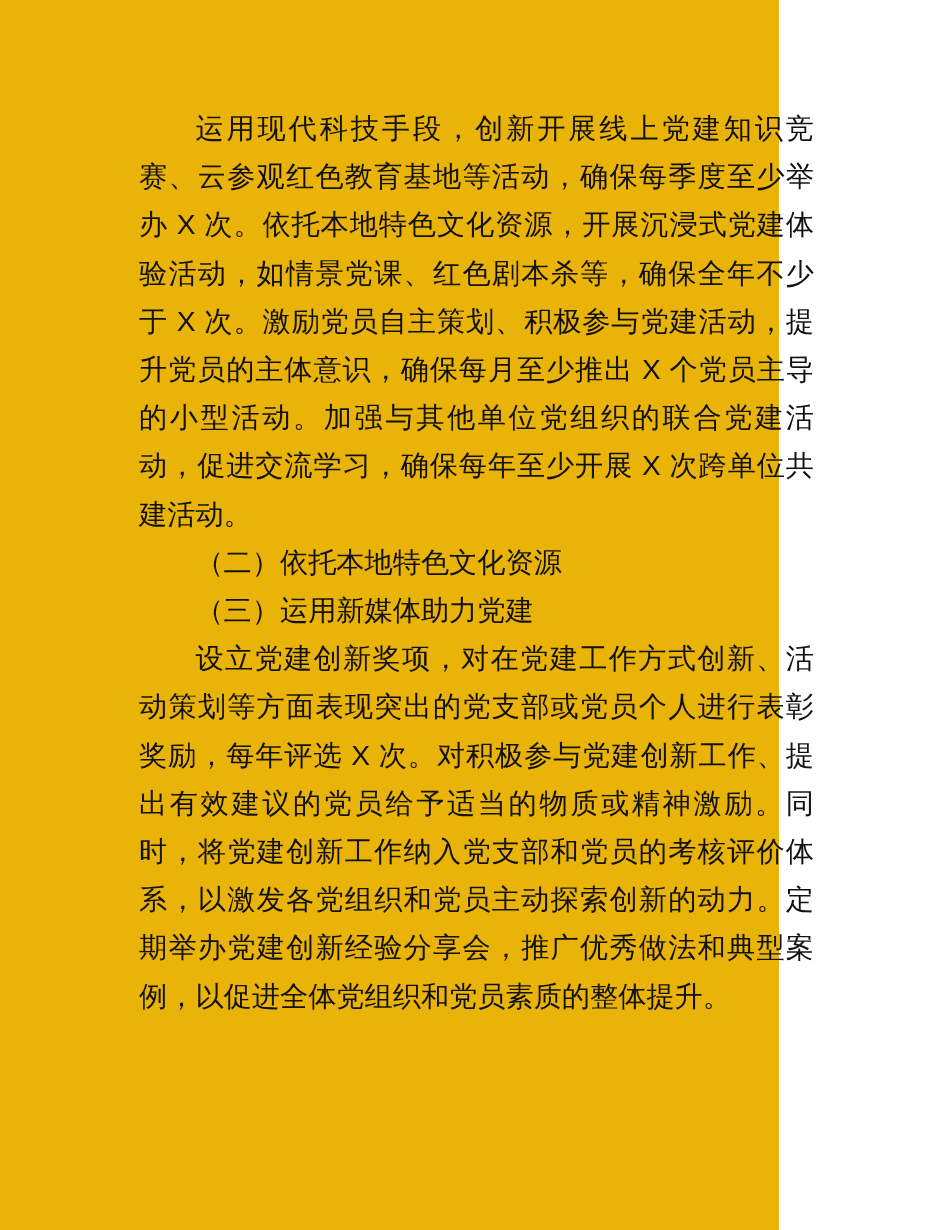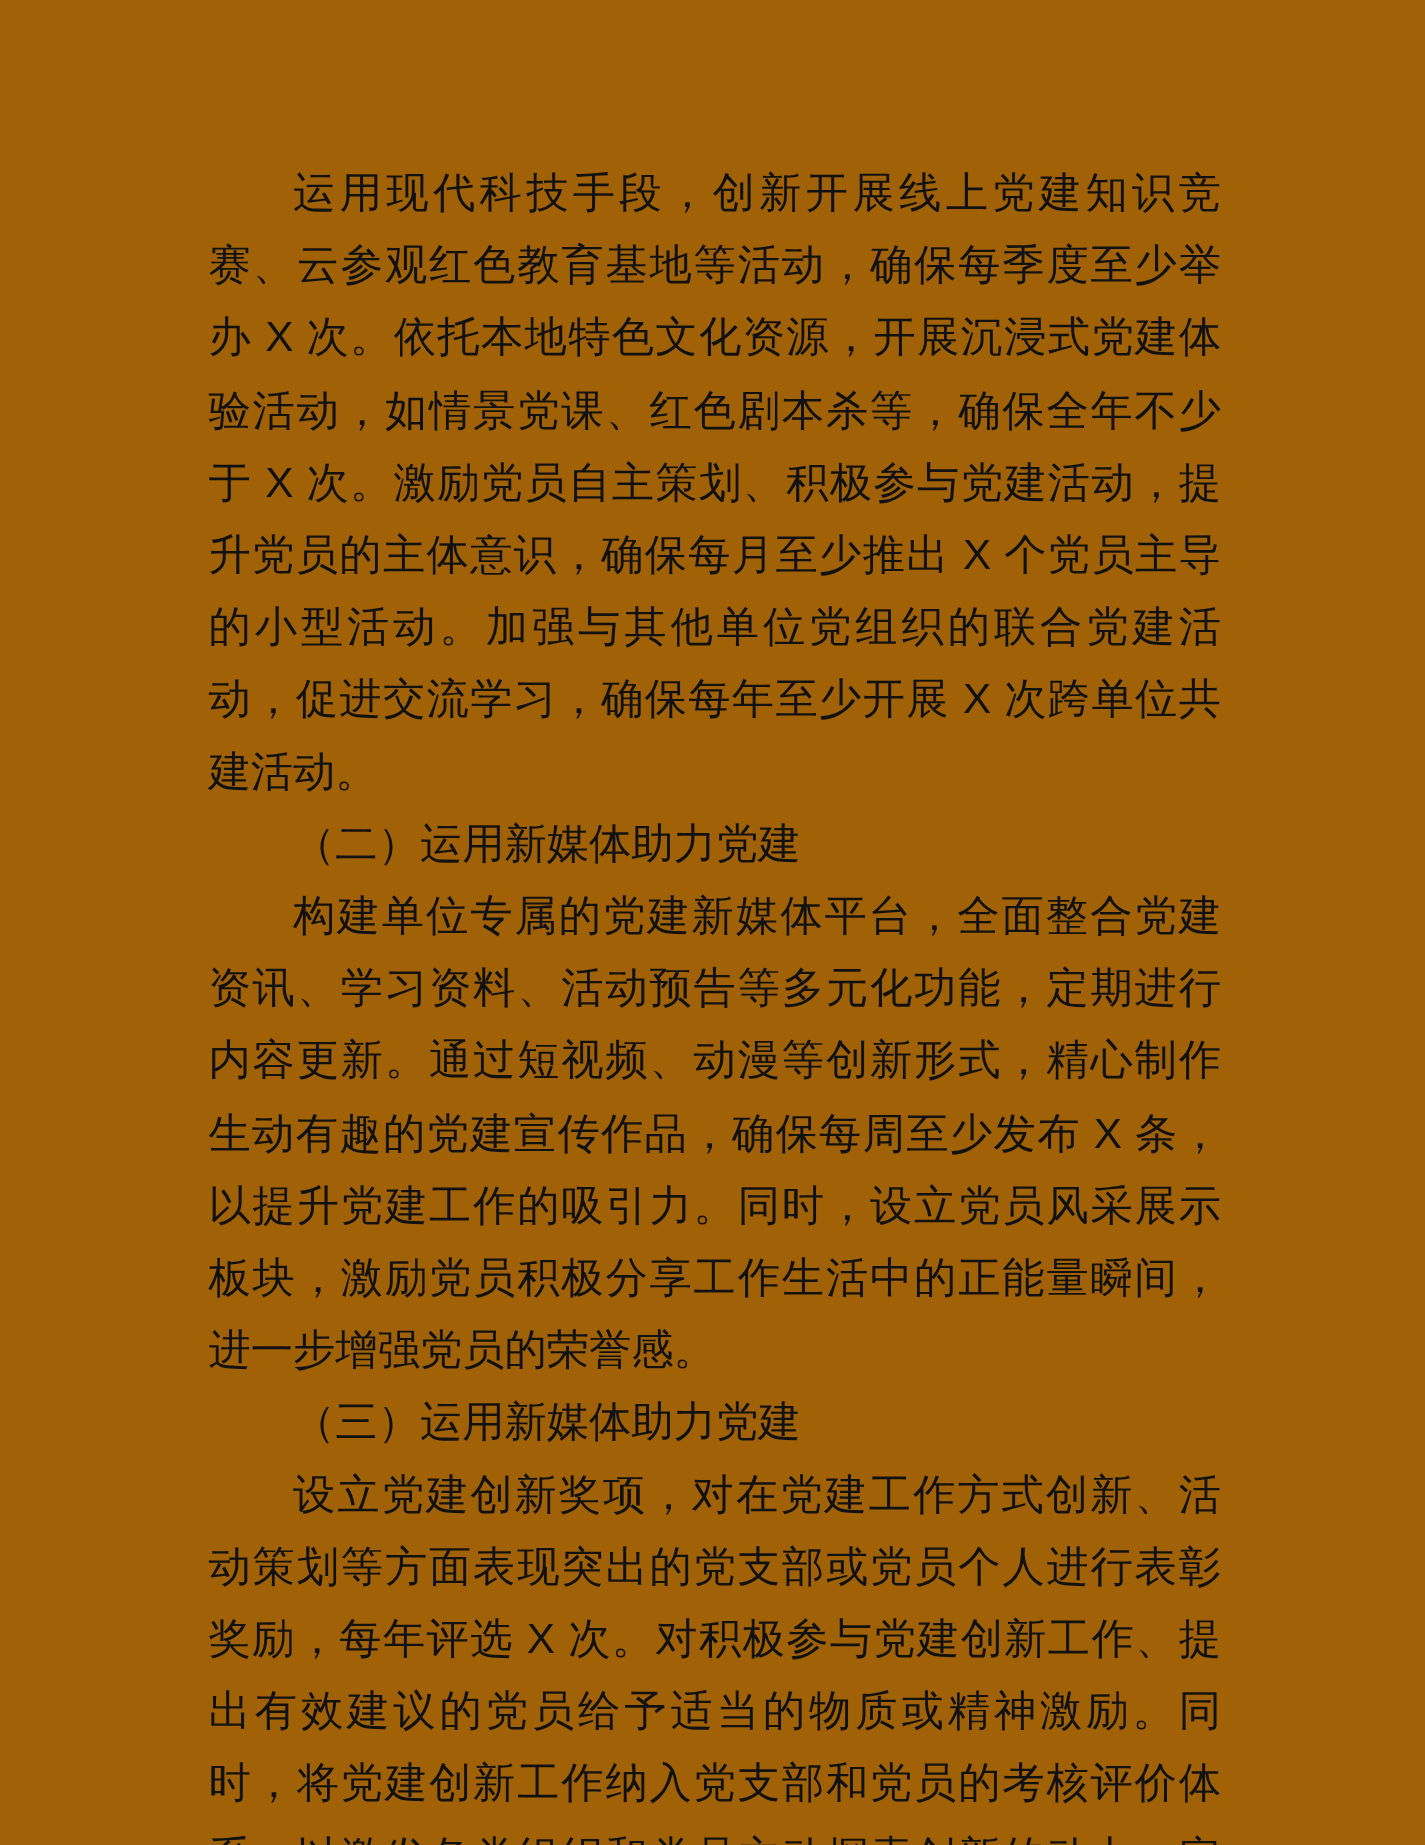--- a/index.html
+++ b/index.html
@@ -9,23 +9,23 @@
   }
   body {
     width: 950px;
     height: 1230px;
     overflow: hidden;
     font-family: "Liberation Sans", "DejaVu Sans", sans-serif;
   }
 
   #page {
     position: relative;
-    width: 950px;
+    width: 779px;
     height: 1230px;
-    background: #a16207;
+    background: #eab308;
     box-sizing: border-box;
   }
 
   #doc-body {
     position: absolute;
     left: 139px;
     top: 104px;
     width: 675px;
   }
 
@@ -57,22 +57,21 @@
   }
 </style>
 </head>
 <body>
 
 <div id="page">
   <div id="doc-body">
 
     <p class="para">运用现代科技手段，创新开展线上党建知识竞赛、云参观红色教育基地等活动，确保每季度至少举办 X 次。依托本地特色文化资源，开展沉浸式党建体验活动，如情景党课、红色剧本杀等，确保全年不少于 X 次。激励党员自主策划、积极参与党建活动，提升党员的主体意识，确保每月至少推出 X 个党员主导的小型活动。加强与其他单位党组织的联合党建活动，促进交流学习，确保每年至少开展 X 次跨单位共建活动。</p>
 
-    <p class="heading">（二）运用新媒体助力党建</p>
+    <p class="heading">（二）依托本地特色文化资源</p>
 
-    <p class="para">构建单位专属的党建新媒体平台，全面整合党建资讯、学习资料、活动预告等多元化功能，定期进行内容更新。通过短视频、动漫等创新形式，精心制作生动有趣的党建宣传作品，确保每周至少发布 X 条，以提升党建工作的吸引力。同时，设立党员风采展示板块，激励党员积极分享工作生活中的正能量瞬间，进一步增强党员的荣誉感。</p>
 
     <p class="heading">（三）运用新媒体助力党建</p>
 
     <p class="para">设立党建创新奖项，对在党建工作方式创新、活动策划等方面表现突出的党支部或党员个人进行表彰奖励，每年评选 X 次。对积极参与党建创新工作、提出有效建议的党员给予适当的物质或精神激励。同时，将党建创新工作纳入党支部和党员的考核评价体系，以激发各党组织和党员主动探索创新的动力。定期举办党建创新经验分享会，推广优秀做法和典型案例，以促进全体党组织和党员素质的整体提升。</p>
 
   </div>
 </div>
 
 </body></html>

